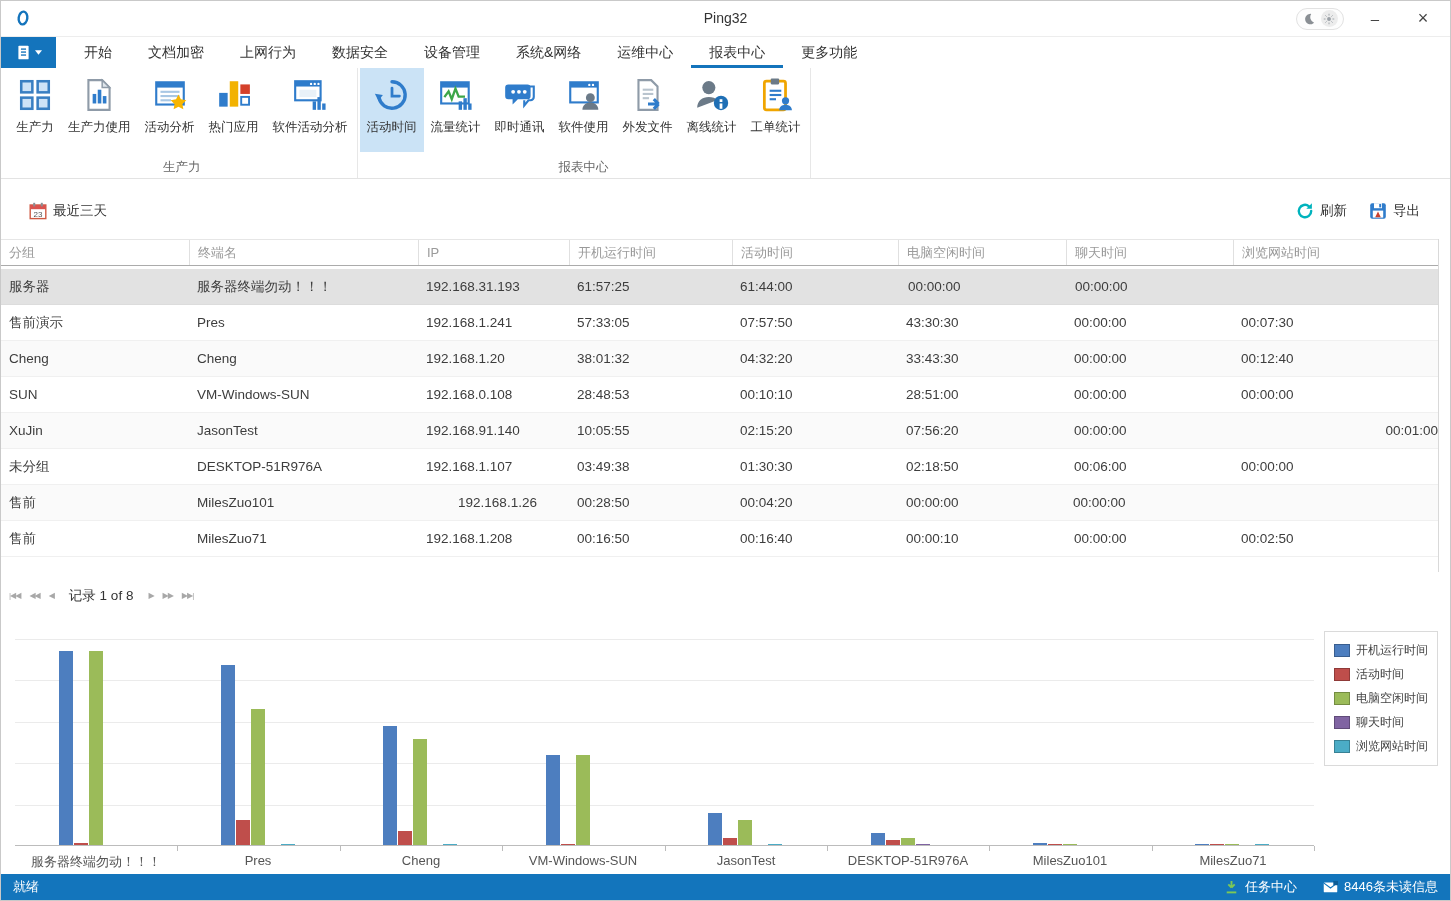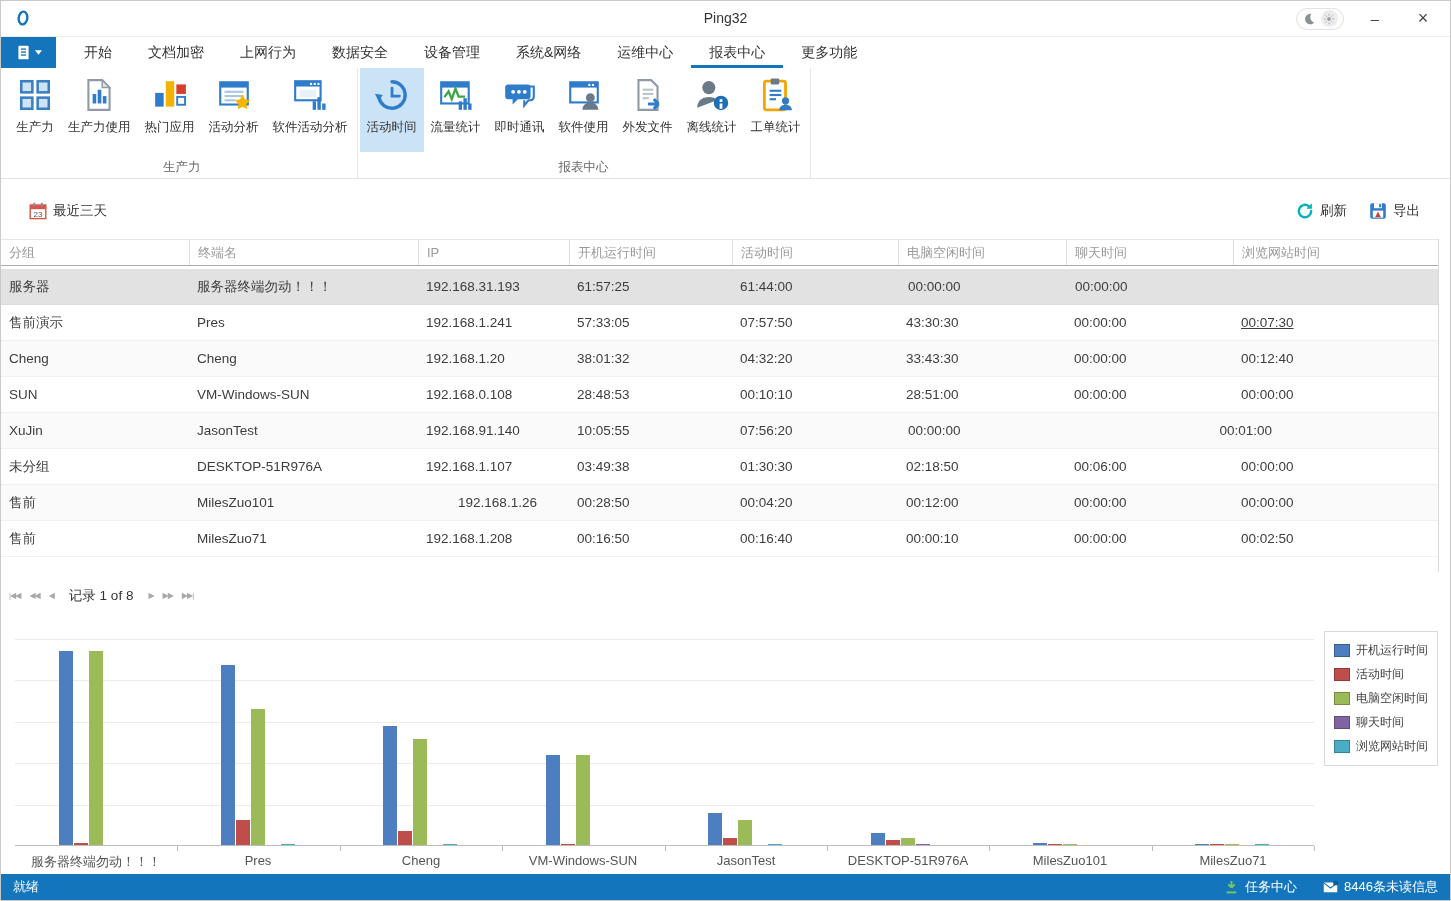--- a/index.html
+++ b/index.html
@@ -154,37 +154,37 @@
               <path d="M7 3h13l7 7v21H7z" fill="#fff" stroke="#8f9ba8" stroke-width="2"></path>
               <path d="M20 3l7 7h-7z" fill="#dfe6ec" stroke="#8f9ba8" stroke-width="1.4"></path>
               <rect x="11" y="16" width="3.4" height="9" fill="#2f7ccb"></rect>
               <rect x="15.8" y="12" width="3.4" height="13" fill="#2f7ccb"></rect>
               <rect x="20.6" y="18" width="3.4" height="7" fill="#2f7ccb"></rect>
             </svg></span>
           <span class="rlabel">生产力使用</span>
         </div>
         <div class="rbtn">
           <span class="ric"><svg viewBox="0 0 34 34">
-              <rect x="3" y="15" width="8" height="13" fill="#2f7ccb"></rect>
-              <rect x="13" y="4" width="8" height="24" fill="#f2b200"></rect>
-              <rect x="23" y="7" width="9" height="9" fill="#d4402a"></rect>
-              <rect x="23.8" y="18.8" width="7.4" height="7.4" fill="#fff" stroke="#2f7ccb" stroke-width="1.8"></rect>
-            </svg></span>
-          <span class="rlabel">热门应用</span>
-        </div>
-        <div class="rbtn">
-          <span class="ric"><svg viewBox="0 0 34 34">
               <rect x="4" y="5" width="26" height="21" fill="#fff" stroke="#2f7ccb" stroke-width="2"></rect>
               <rect x="4" y="5" width="26" height="5" fill="#2f7ccb"></rect>
               <line x1="8" y1="14" x2="26" y2="14" stroke="#a8c7e4" stroke-width="2"></line>
               <line x1="8" y1="18" x2="26" y2="18" stroke="#a8c7e4" stroke-width="2"></line>
               <line x1="8" y1="22" x2="18" y2="22" stroke="#a8c7e4" stroke-width="2"></line>
               <path d="M25 16.5l2.3 4.6 5.1.8-3.7 3.6.9 5-4.6-2.4-4.6 2.4.9-5-3.7-3.6 5.1-.8z" fill="#f7b500"></path>
             </svg></span>
           <span class="rlabel">活动分析</span>
+        </div>
+        <div class="rbtn">
+          <span class="ric"><svg viewBox="0 0 34 34">
+              <rect x="3" y="15" width="8" height="13" fill="#2f7ccb"></rect>
+              <rect x="13" y="4" width="8" height="24" fill="#f2b200"></rect>
+              <rect x="23" y="7" width="9" height="9" fill="#d4402a"></rect>
+              <rect x="23.8" y="18.8" width="7.4" height="7.4" fill="#fff" stroke="#2f7ccb" stroke-width="1.8"></rect>
+            </svg></span>
+          <span class="rlabel">热门应用</span>
         </div>
         <div class="rbtn">
           <span class="ric"><svg viewBox="0 0 34 34">
               <rect x="3" y="4" width="24" height="18" fill="#fff" stroke="#2f7ccb" stroke-width="2"></rect>
               <rect x="3" y="4" width="24" height="5" fill="#2f7ccb"></rect>
               <circle cx="18" cy="6.5" r="1.1" fill="#fff"></circle>
               <circle cx="21.5" cy="6.5" r="1.1" fill="#fff"></circle>
               <circle cx="25" cy="6.5" r="1.1" fill="#fff"></circle>
               <rect x="7" y="12" width="16" height="7" fill="#e9f1f8"></rect>
               <rect x="19.5" y="23" width="3.2" height="8" fill="#2f7ccb"></rect>
@@ -334,21 +334,21 @@
       <div class="gr-cell" style="width: 205px;">00:00:00</div>
     </div>
     <div class="grid-row">
       <div class="gr-cell" style="width: 188px;">售前演示</div>
       <div class="gr-cell" style="width: 229px;">Pres</div>
       <div class="gr-cell" style="width: 151px;">192.168.1.241</div>
       <div class="gr-cell" style="width: 163px;">57:33:05</div>
       <div class="gr-cell" style="width: 166px;">07:57:50</div>
       <div class="gr-cell" style="width: 168px;">43:30:30</div>
       <div class="gr-cell" style="width: 167px;">00:00:00</div>
-      <div class="gr-cell" style="width: 205px; text-decoration: underline;">00:07:30</div>
+      <div class="gr-cell" style="width: 205px;">00:07:30</div>
     </div>
     <div class="grid-row alt">
       <div class="gr-cell" style="width: 188px;">Cheng</div>
       <div class="gr-cell" style="width: 229px;">Cheng</div>
       <div class="gr-cell" style="width: 151px;">192.168.1.20</div>
       <div class="gr-cell" style="width: 163px;">38:01:32</div>
       <div class="gr-cell" style="width: 166px;">04:32:20</div>
       <div class="gr-cell" style="width: 168px;">33:43:30</div>
       <div class="gr-cell" style="width: 167px;">00:00:00</div>
       <div class="gr-cell" style="width: 205px;">00:12:40</div>
@@ -361,41 +361,41 @@
       <div class="gr-cell" style="width: 166px;">00:10:10</div>
       <div class="gr-cell" style="width: 168px;">28:51:00</div>
       <div class="gr-cell" style="width: 167px;">00:00:00</div>
       <div class="gr-cell" style="width: 205px;">00:00:00</div>
     </div>
     <div class="grid-row alt">
       <div class="gr-cell" style="width: 188px;">XuJin</div>
       <div class="gr-cell" style="width: 229px;">JasonTest</div>
       <div class="gr-cell" style="width: 151px;">192.168.91.140</div>
       <div class="gr-cell" style="width: 163px;">10:05:55</div>
+      <div class="gr-cell" style="width: 166px;">02:15:20</div>
       <div class="gr-cell" style="width: 168px;">07:56:20</div>
       <div class="gr-cell" style="width: 167px;">00:00:00</div>
       <div class="gr-cell" style="width: 205px; text-align: right;">00:01:00</div>
     </div>
     <div class="grid-row">
       <div class="gr-cell" style="width: 188px;">未分组</div>
       <div class="gr-cell" style="width: 229px;">DESKTOP-51R976A</div>
       <div class="gr-cell" style="width: 151px;">192.168.1.107</div>
       <div class="gr-cell" style="width: 163px;">03:49:38</div>
       <div class="gr-cell" style="width: 166px;">01:30:30</div>
       <div class="gr-cell" style="width: 168px;">02:18:50</div>
       <div class="gr-cell" style="width: 167px;">00:06:00</div>
       <div class="gr-cell" style="width: 205px;">00:00:00</div>
     </div>
     <div class="grid-row alt">
       <div class="gr-cell" style="width: 188px;">售前</div>
       <div class="gr-cell" style="width: 229px;">MilesZuo101</div>
       <div class="gr-cell" style="width: 151px; text-align: center;">192.168.1.26</div>
       <div class="gr-cell" style="width: 163px;">00:28:50</div>
       <div class="gr-cell" style="width: 166px;">00:04:20</div>
-      <div class="gr-cell" style="width: 168px;">00:12:00</div>
       <div class="gr-cell" style="width: 167px;">00:00:00</div>
       <div class="gr-cell" style="width: 205px;">00:00:00</div>
     </div>
     <div class="grid-row">
       <div class="gr-cell" style="width: 188px;">售前</div>
       <div class="gr-cell" style="width: 229px;">MilesZuo71</div>
       <div class="gr-cell" style="width: 151px;">192.168.1.208</div>
       <div class="gr-cell" style="width: 163px;">00:16:50</div>
       <div class="gr-cell" style="width: 166px;">00:16:40</div>
       <div class="gr-cell" style="width: 168px;">00:00:10</div>

